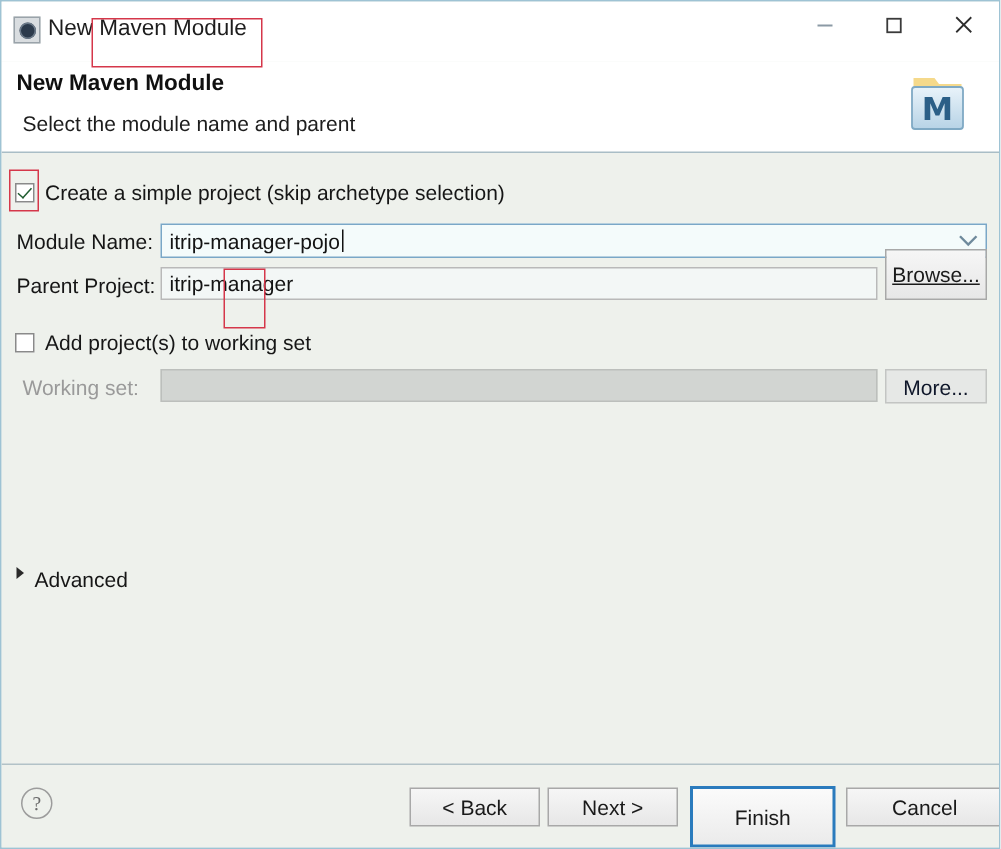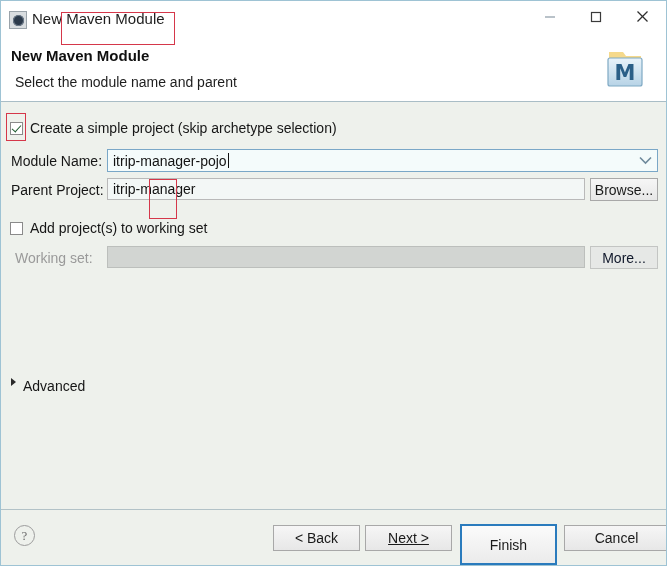--- a/index.html
+++ b/index.html
@@ -328,21 +328,21 @@
         <svg width="13" height="9" viewBox="0 0 13 9" aria-hidden="true">
           <polyline points="1,1.5 6.5,7 12,1.5" fill="none" stroke="#6f8a9c" stroke-width="1.6"></polyline>
         </svg>
       </span>
     </div>
 
     <div class="field-label" style="left:10px; top:80px;">Parent Project:</div>
     <div class="textfield" style="left:106px; top:76px; width:478px; height:22px;">
       <span class="val">itrip-manager</span>
     </div>
-    <button class="btn" style="left:589px; top:76px; width:68px; height:23px;">Browse...</button>
+    <button class="btn" style="left:589px; top:64px; width:68px; height:34px;text-decoration:underline;">Browse...</button>
 
     <div class="chk-row" style="left:9px; top:118px;">
       <span class="chk-box"></span>
       <span class="chk-label">Add project(s) to working set</span>
     </div>
 
     <div class="field-label disabled" style="left:14px; top:148px;">Working set:</div>
     <div class="textfield disabled" style="left:106px; top:144px; width:478px; height:22px;">
       <span class="val"></span>
     </div>
@@ -350,21 +350,21 @@
 
     <div class="advanced">
       <span class="tri"></span>
       <span class="txt">Advanced</span>
     </div>
   </div>
 
   <div class="footer">
     <button class="help-btn">?</button>
     <button class="btn" style="left:272px; top:15px; width:87px; height:26px;">&lt; Back</button>
-    <button class="btn" style="left:364px; top:15px; width:87px; height:26px;text-decoration:underline;">Next &gt;</button>
+    <button class="btn" style="left:364px; top:15px; width:87px; height:26px;">Next &gt;</button>
     <button class="btn default" style="left:459px; top:14px; width:97px; height:41px;">Finish</button>
     <button class="btn" style="left:563px; top:15px; width:105px; height:26px;">Cancel</button>
   </div>
 
   <div class="anno" id="anno-0" style="left: 60px; top: 11px; width: 114px; height: 33px; border-color: rgb(213, 55, 74);"></div>
   <div class="anno" id="anno-1" style="left: 5px; top: 112px; width: 20px; height: 28px; border-color: rgb(213, 55, 74);"></div>
   <div class="anno" id="anno-2" style="left: 148px; top: 178px; width: 28px; height: 40px; border-color: rgb(213, 55, 74);"></div>
 
 </div>
 

